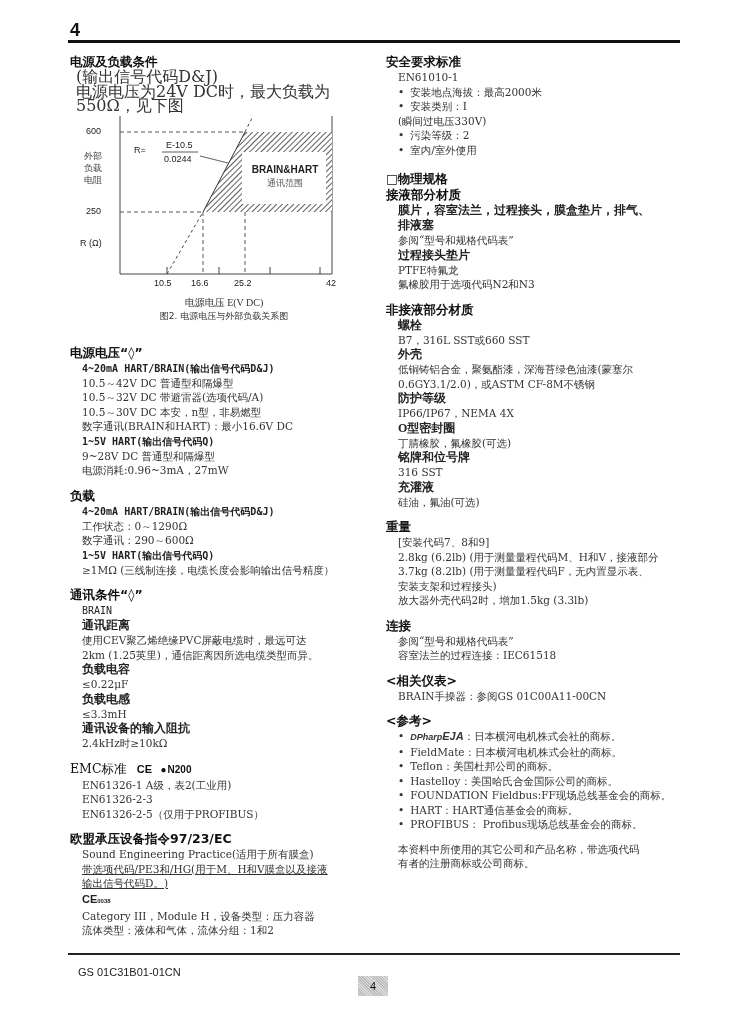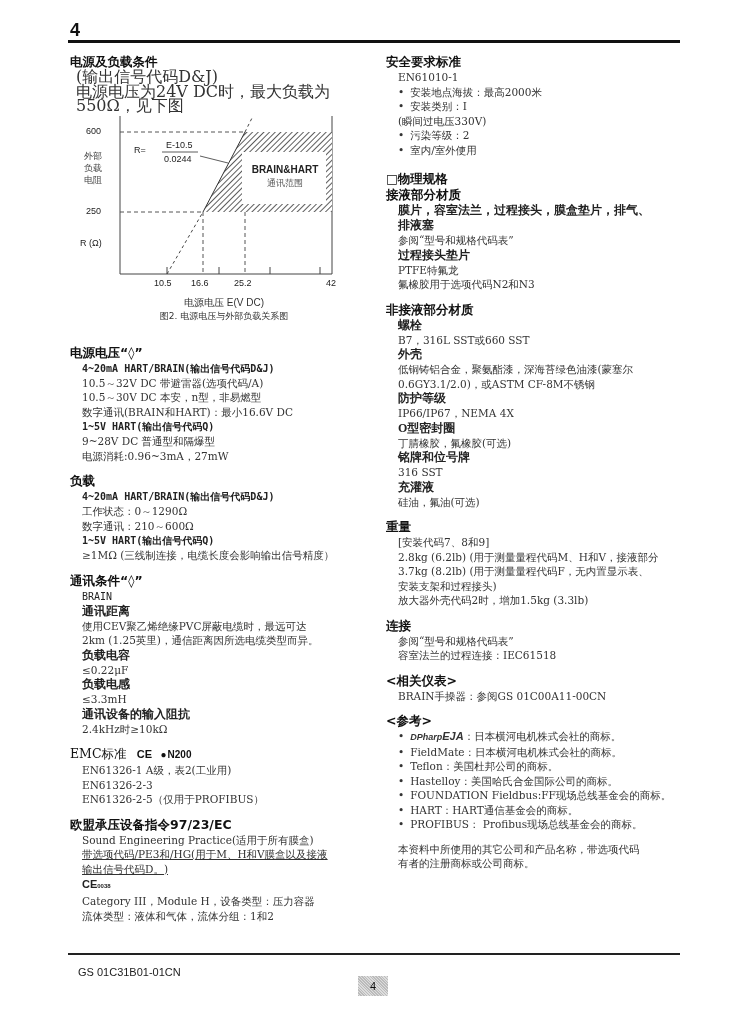--- a/index.html
+++ b/index.html
@@ -89,38 +89,39 @@
     <div style="position:absolute;left:10px;top:122px;font:9px 'Liberation Sans',sans-serif;">R (Ω)</div>
     <div style="position:absolute;left:64px;top:29px;font:9px 'Liberation Sans',sans-serif;">R=</div>
     <div style="position:absolute;left:96px;top:24px;font:9px 'Liberation Sans',sans-serif;">E-10.5</div>
     <div style="position:absolute;left:94px;top:38px;font:9px 'Liberation Sans',sans-serif;">0.0244</div>
     <div style="position:absolute;left:174px;top:48px;width:82px;text-align:center;font:bold 10px 'Liberation Sans',sans-serif;">BRAIN&amp;HART</div>
     <div style="position:absolute;left:174px;top:61px;width:82px;text-align:center;font:9px 'DejaVu Sans',sans-serif;color:#555;">通讯范围</div>
     <div style="position:absolute;left:84px;top:162px;font:9px 'Liberation Sans',sans-serif;">10.5</div>
     <div style="position:absolute;left:121px;top:162px;font:9px 'Liberation Sans',sans-serif;">16.6</div>
     <div style="position:absolute;left:164px;top:162px;font:9px 'Liberation Sans',sans-serif;">25.2</div>
     <div style="position:absolute;left:256px;top:162px;font:9px 'Liberation Sans',sans-serif;">42</div>
-    <div class="cap" style="position:absolute;left:0;top:180px;width:308px;font-size:10px;font-family:Liberation Sans, sans-serif;">电源电压  E(V DC)</div>
+    <div class="cap" style="position:absolute;left:0;top:180px;width:308px;font-size:10px;font-family:Liberation Serif, serif;">电源电压  E(V DC)</div>
     <div class="cap" style="position:absolute;left:0;top:194px;width:308px;">图2. 电源电压与外部负载关系图</div>
   </div>
 
   <div class="h">电源电压“◊”</div>
   <div class="mono">4~20mA HART/BRAIN(输出信号代码D&amp;J)</div>
+  <div class="t">10.5～42V DC 普通型和隔爆型</div>
   <div class="t">10.5～32V DC 带避雷器(选项代码/A)</div>
   <div class="t">10.5～30V DC 本安，n型，非易燃型</div>
   <div class="t">数字通讯(BRAIN和HART)：最小16.6V DC</div>
   <div class="mono">1~5V HART(输出信号代码Q)</div>
   <div class="t">9~28V DC  普通型和隔爆型</div>
   <div class="t">电源消耗:0.96~3mA，27mW</div>
   <div class="gap"></div>
 
   <div class="h">负载</div>
   <div class="mono">4~20mA HART/BRAIN(输出信号代码D&amp;J)</div>
   <div class="t">工作状态：0～1290Ω</div>
-  <div class="t">数字通讯：210～600Ω</div>
+  <div class="t">数字通讯：290～600Ω</div>
   <div class="mono">1~5V HART(输出信号代码Q)</div>
   <div class="t">≥1MΩ (三线制连接，电缆长度会影响输出信号精度）</div>
   <div class="gap"></div>
 
   <div class="h">通讯条件“◊”</div>
   <div class="mono" style="font-weight:normal;">BRAIN</div>
   <div class="sub">通讯距离</div>
   <div class="t">使用CEV聚乙烯绝缘PVC屏蔽电缆时，最远可达</div>
   <div class="t">2km (1.25英里)，通信距离因所选电缆类型而异。</div>
   <div class="sub">负载电容</div>

